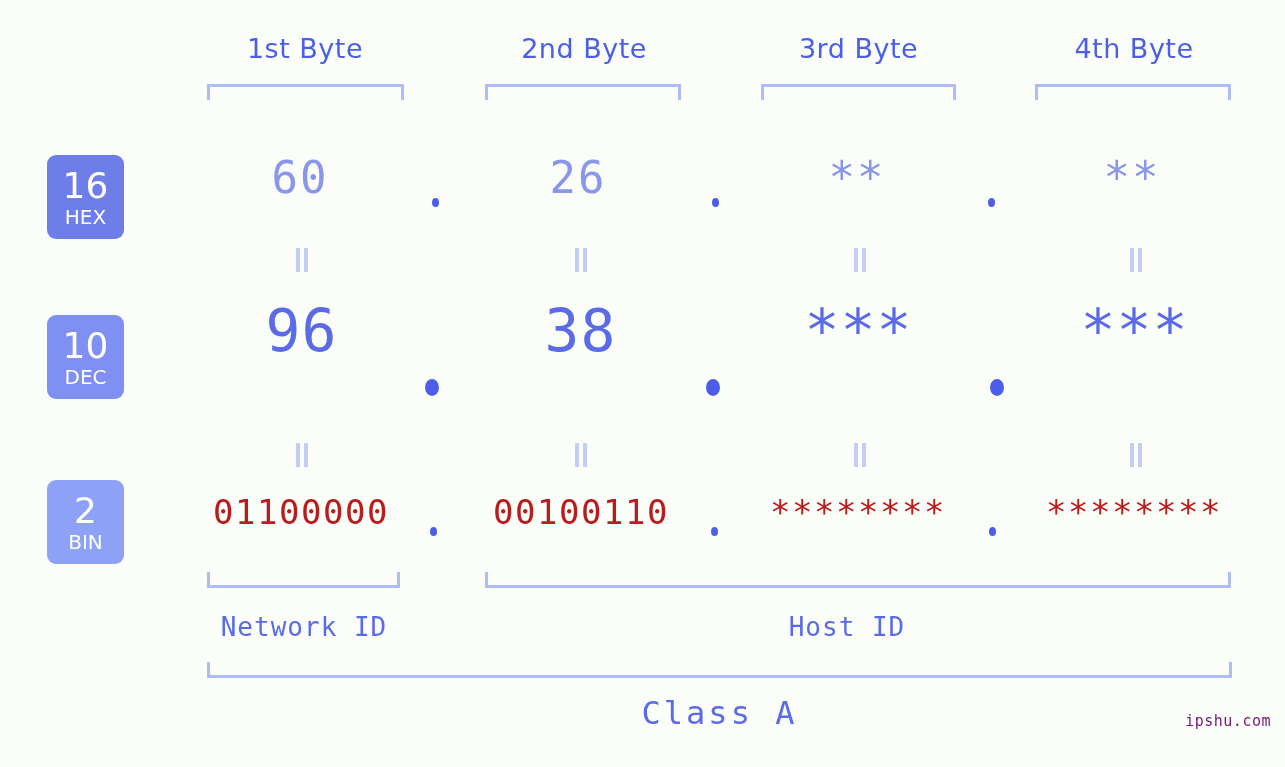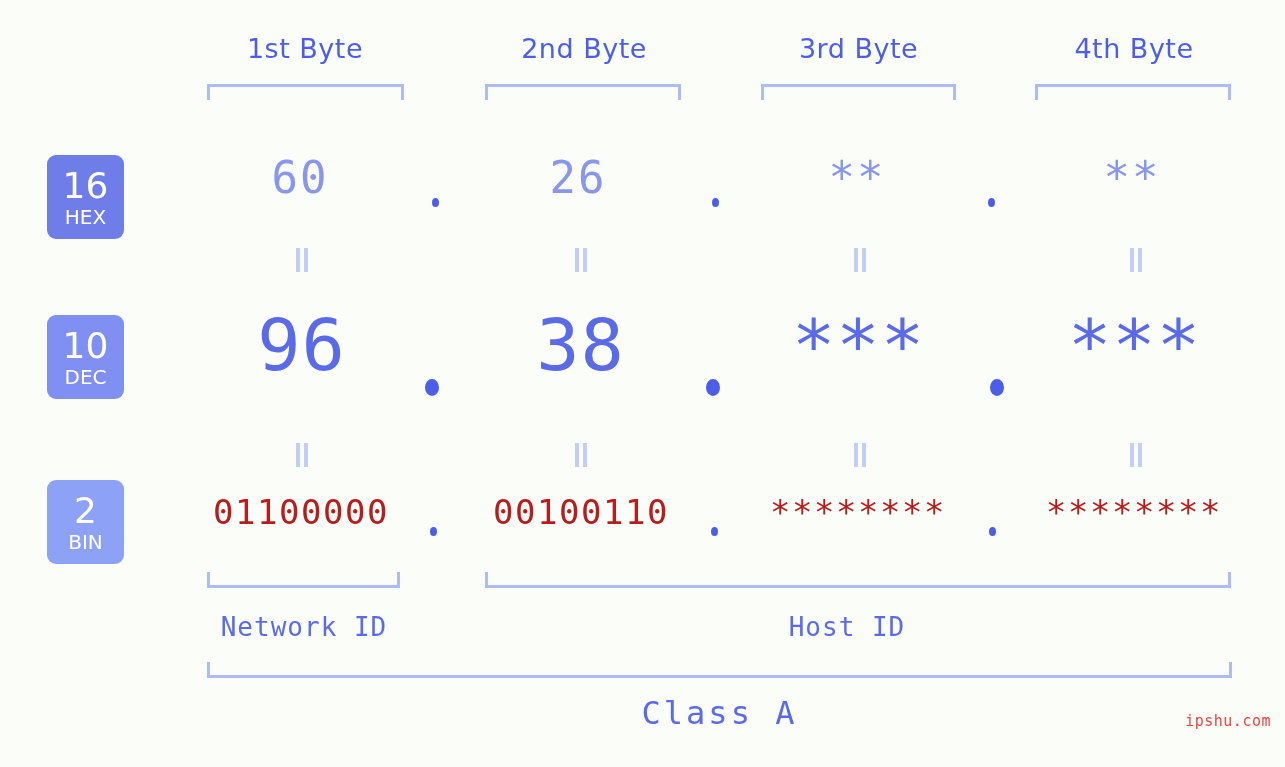--- a/index.html
+++ b/index.html
@@ -87,24 +87,23 @@
   }
 
   .row-hex .cell {
     top: 152px;
     font-size: 44px;
     color: #8a96ec;
     letter-spacing: 2px;
   }
   .row-dec .cell {
     top: 297px;
-    font-size: 72px;
+    font-size: 58px;
     color: #5b6be8;
     letter-spacing: 1px;
-    margin-top: 6px;
   }
   .row-bin .cell {
     top: 492px;
     font-size: 34px;
     color: #b91c1c;
     letter-spacing: 1.5px;
   }
 
   
   .dot {
@@ -152,21 +151,21 @@
     letter-spacing: 3px;
   }
 
   
   #watermark {
     position: absolute;
     right: 14px;
     top: 712px;
     font-family: "DejaVu Sans Mono", monospace;
     font-size: 15px;
-    color: #ef4444;
+    color: #701a75;
     letter-spacing: 0.5px;
   }
 </style>
 </head>
 <body>
 
 <div id="stage">
 
   <div class="byte-label" style="left:205px; width:200px;">1st Byte</div>
   <div class="byte-label" style="left:485px; width:198px;">2nd Byte</div>

